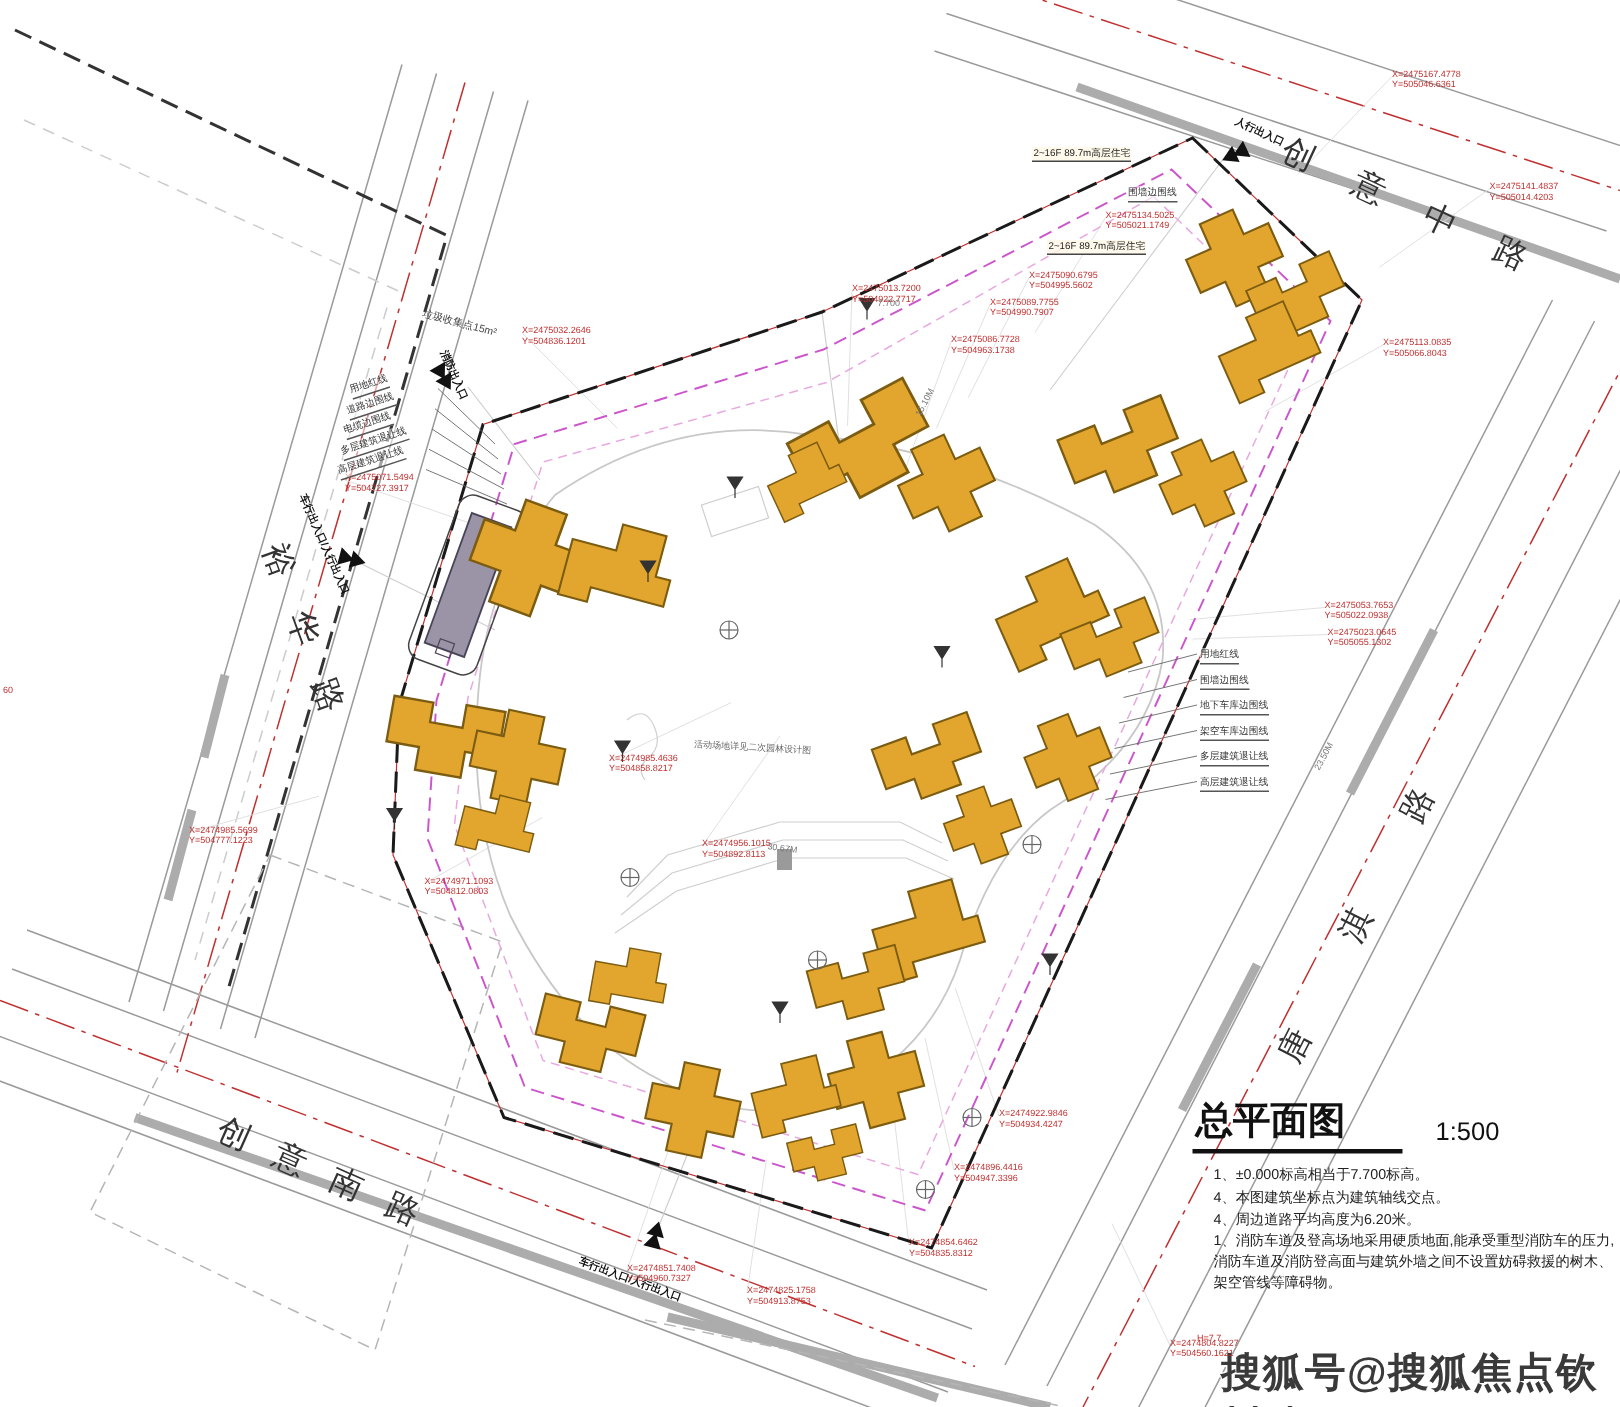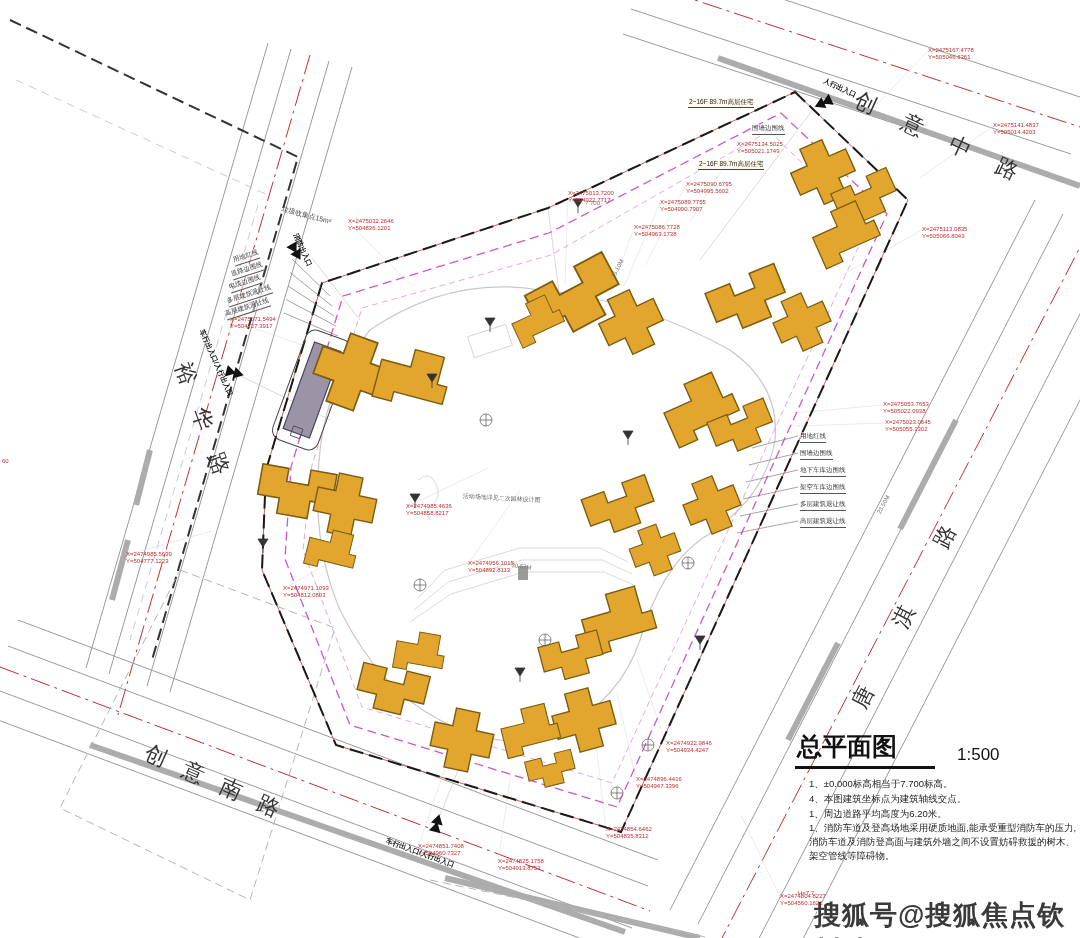--- a/index.html
+++ b/index.html
@@ -235,21 +235,21 @@
   <div class="lbl coord" style="left:798px;top:890px;">H=7.7</div>
 
   <div id="title-block">
     <div id="title-row">
       <span id="main-title">总平面图</span>
       <span id="scale-text">1:500</span>
     </div>
     <ul id="notes">
         <li style="padding-left: 14px;">1、±0.000标高相当于7.700标高。</li>
         <li style="padding-left: 14px;">4、本图建筑坐标点为建筑轴线交点。</li>
-        <li style="padding-left: 14px;">1、周边道路平均高度为6.20米。</li>
+        <li style="padding-left: 14px;">4、周边道路平均高度为6.20米。</li>
         <li style="padding-left: 14px;">1、消防车道及登高场地采用硬质地面,能承受重型消防车的压力,消防车道及消防登高面与建筑外墙之间不设置妨碍救援的树木、架空管线等障碍物。</li>
       </ul>
   </div>
 
   <div id="watermark">搜狐号@搜狐焦点钦州站</div>
 <div class="lbl coord" style="left: 348px; top: 218px;">X=2475032.2646<br>Y=504836.1201</div>
     <div class="lbl coord" style="left: 568px; top: 190px;">X=2475013.7200<br>Y=504922.7717</div>
     <div class="lbl coord" style="left: 634px; top: 224px;">X=2475086.7728<br>Y=504963.1738</div>
     <div class="lbl coord" style="left: 660px; top: 199px;">X=2475089.7755<br>Y=504990.7907</div>
     <div class="lbl coord" style="left: 686px; top: 181px;">X=2475090.6795<br>Y=504995.5602</div>

